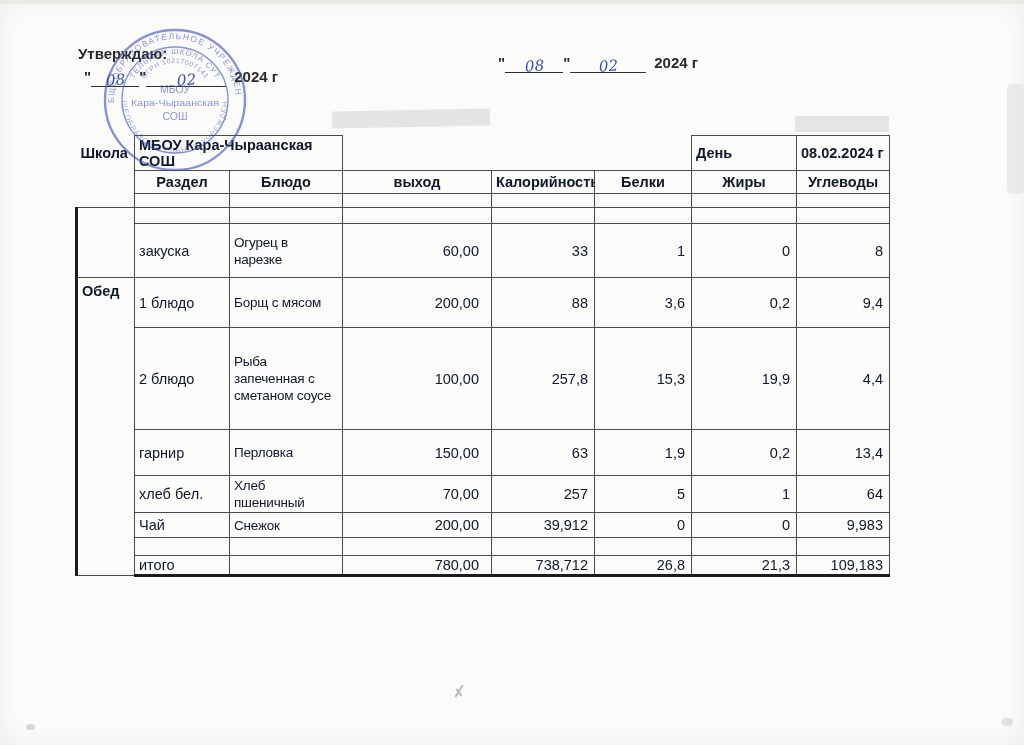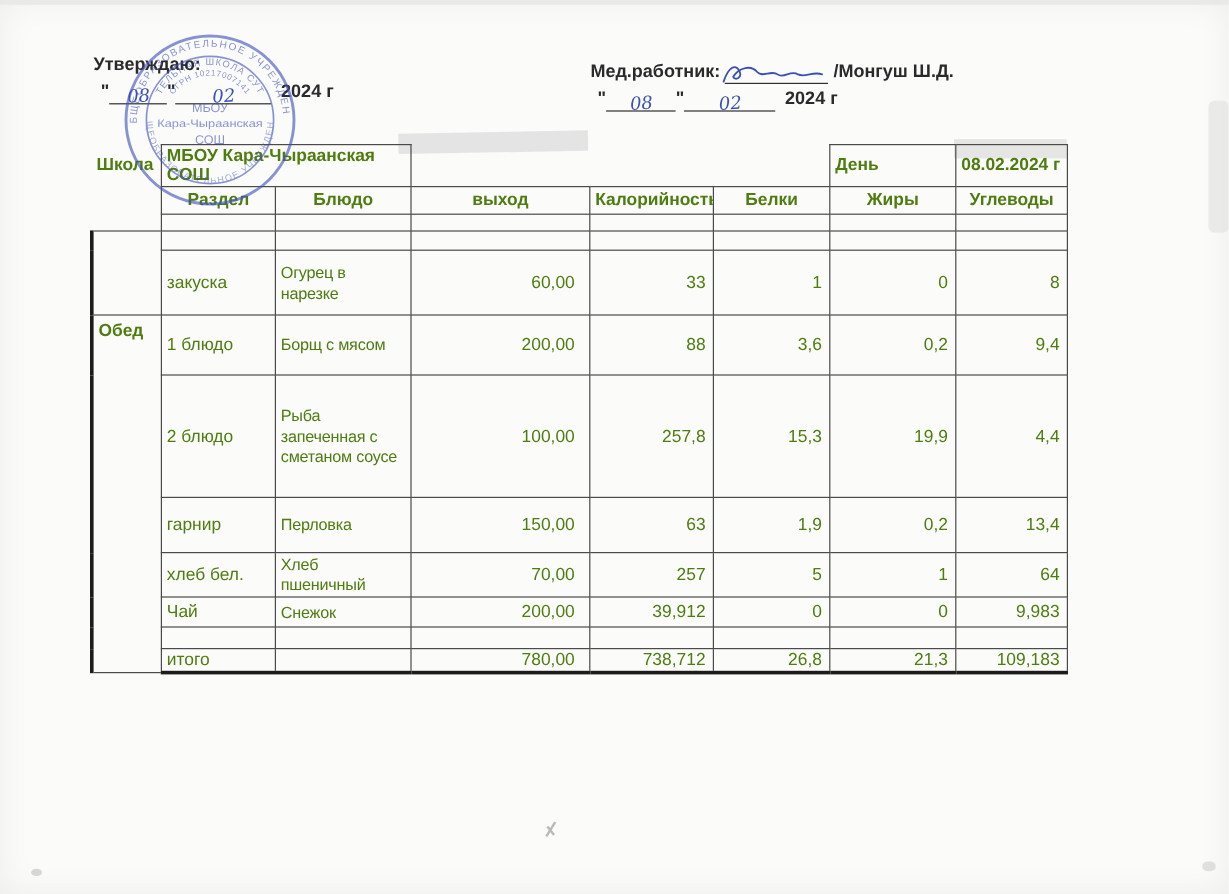--- a/index.html
+++ b/index.html
@@ -37,23 +37,23 @@
   .u-day,.u-mon{display:inline-block;border-bottom:1.5px solid #2f2f2f;text-align:center;height:16px;vertical-align:bottom;}
   .al-day{width:48px;} .al-mon{width:80px;}
   .ar-day{width:58px;} .ar-mon{width:76px;}
   .year{margin-left:8px;}
 
   
   .stamp{position:absolute;left:100px;top:25px;width:150px;height:150px;z-index:5;pointer-events:none;opacity:.62;}
 
   
   table.menu{
-    position:absolute;left:75px;top:120px;z-index:1;
+    position:absolute;left:75px;top:135px;z-index:1;
     border-collapse:collapse;table-layout:fixed;width:813px;
-    font-size:14.5px;color:#4d7c0f;
+    font-size:14.5px;color:#0f172a;
   }
   table.menu td,table.menu th{overflow:hidden;padding:1px 4px;vertical-align:middle;}
   .b{border:1.8px solid #4a4a4a;}
   .nb{border:none;}
   th.b{font-weight:700;text-align:center;font-size:14.5px;}
   .lbl{font-weight:700;text-align:left;}
   .num{text-align:right;padding-right:6px !important;}
   .num-out{text-align:right;padding-right:12px !important;}
   .td-dish{font-size:13.5px;letter-spacing:-.2px;line-height:17px;text-align:left;}
   .td-razdel{text-align:left;}
@@ -77,29 +77,20 @@
   <div class="artifact speck-x"></div>
 
   <div class="approval approval-left">
     <div>Утверждаю:</div>
     <div class="date-row">
       <span class="q">"</span><span class="u-day al-day"><span class="hw">08</span></span><span class="q">"</span><span class="u-mon al-mon"><span class="hw">02</span></span><span class="year">2024 г</span>
     </div>
   </div>
 
   <div class="approval approval-right">
-    <div>
-      <span>Мед.работник:</span>
-      <span class="sig-line" style="width:86px">
-        <svg class="sig-svg" width="90" height="24" viewBox="0 0 90 24">
-          <path d="M3 18 C7 6, 13 3, 16 9 C19 14, 13 18, 11 14 C16 6, 26 4, 31 10 C35 15, 43 8, 48 12 C53 16, 59 8, 65 12 C71 15, 78 9, 85 12" fill="none" stroke="#3a50b4" stroke-width="1.5" stroke-linecap="round"></path>
-        </svg>
-      </span>
-      <span>/Монгуш Ш.Д.</span>
-    </div>
     <div class="date-row">
       <span class="q">"</span><span class="u-day ar-day"><span class="hw">08</span></span><span class="q">"</span><span class="u-mon ar-mon"><span class="hw">02</span></span><span class="year">2024 г</span>
     </div>
   </div>
 
   <svg class="stamp" viewBox="0 0 150 150">
     <defs>
       <path id="arcOuter" d="M14,75 A61,61 0 0 1 136,75"></path>
       <path id="arcOuterB" d="M22,75 A53,53 0 0 0 128,75"></path>
       <path id="arcMid" d="M29,75 A46,46 0 0 1 121,75"></path>

